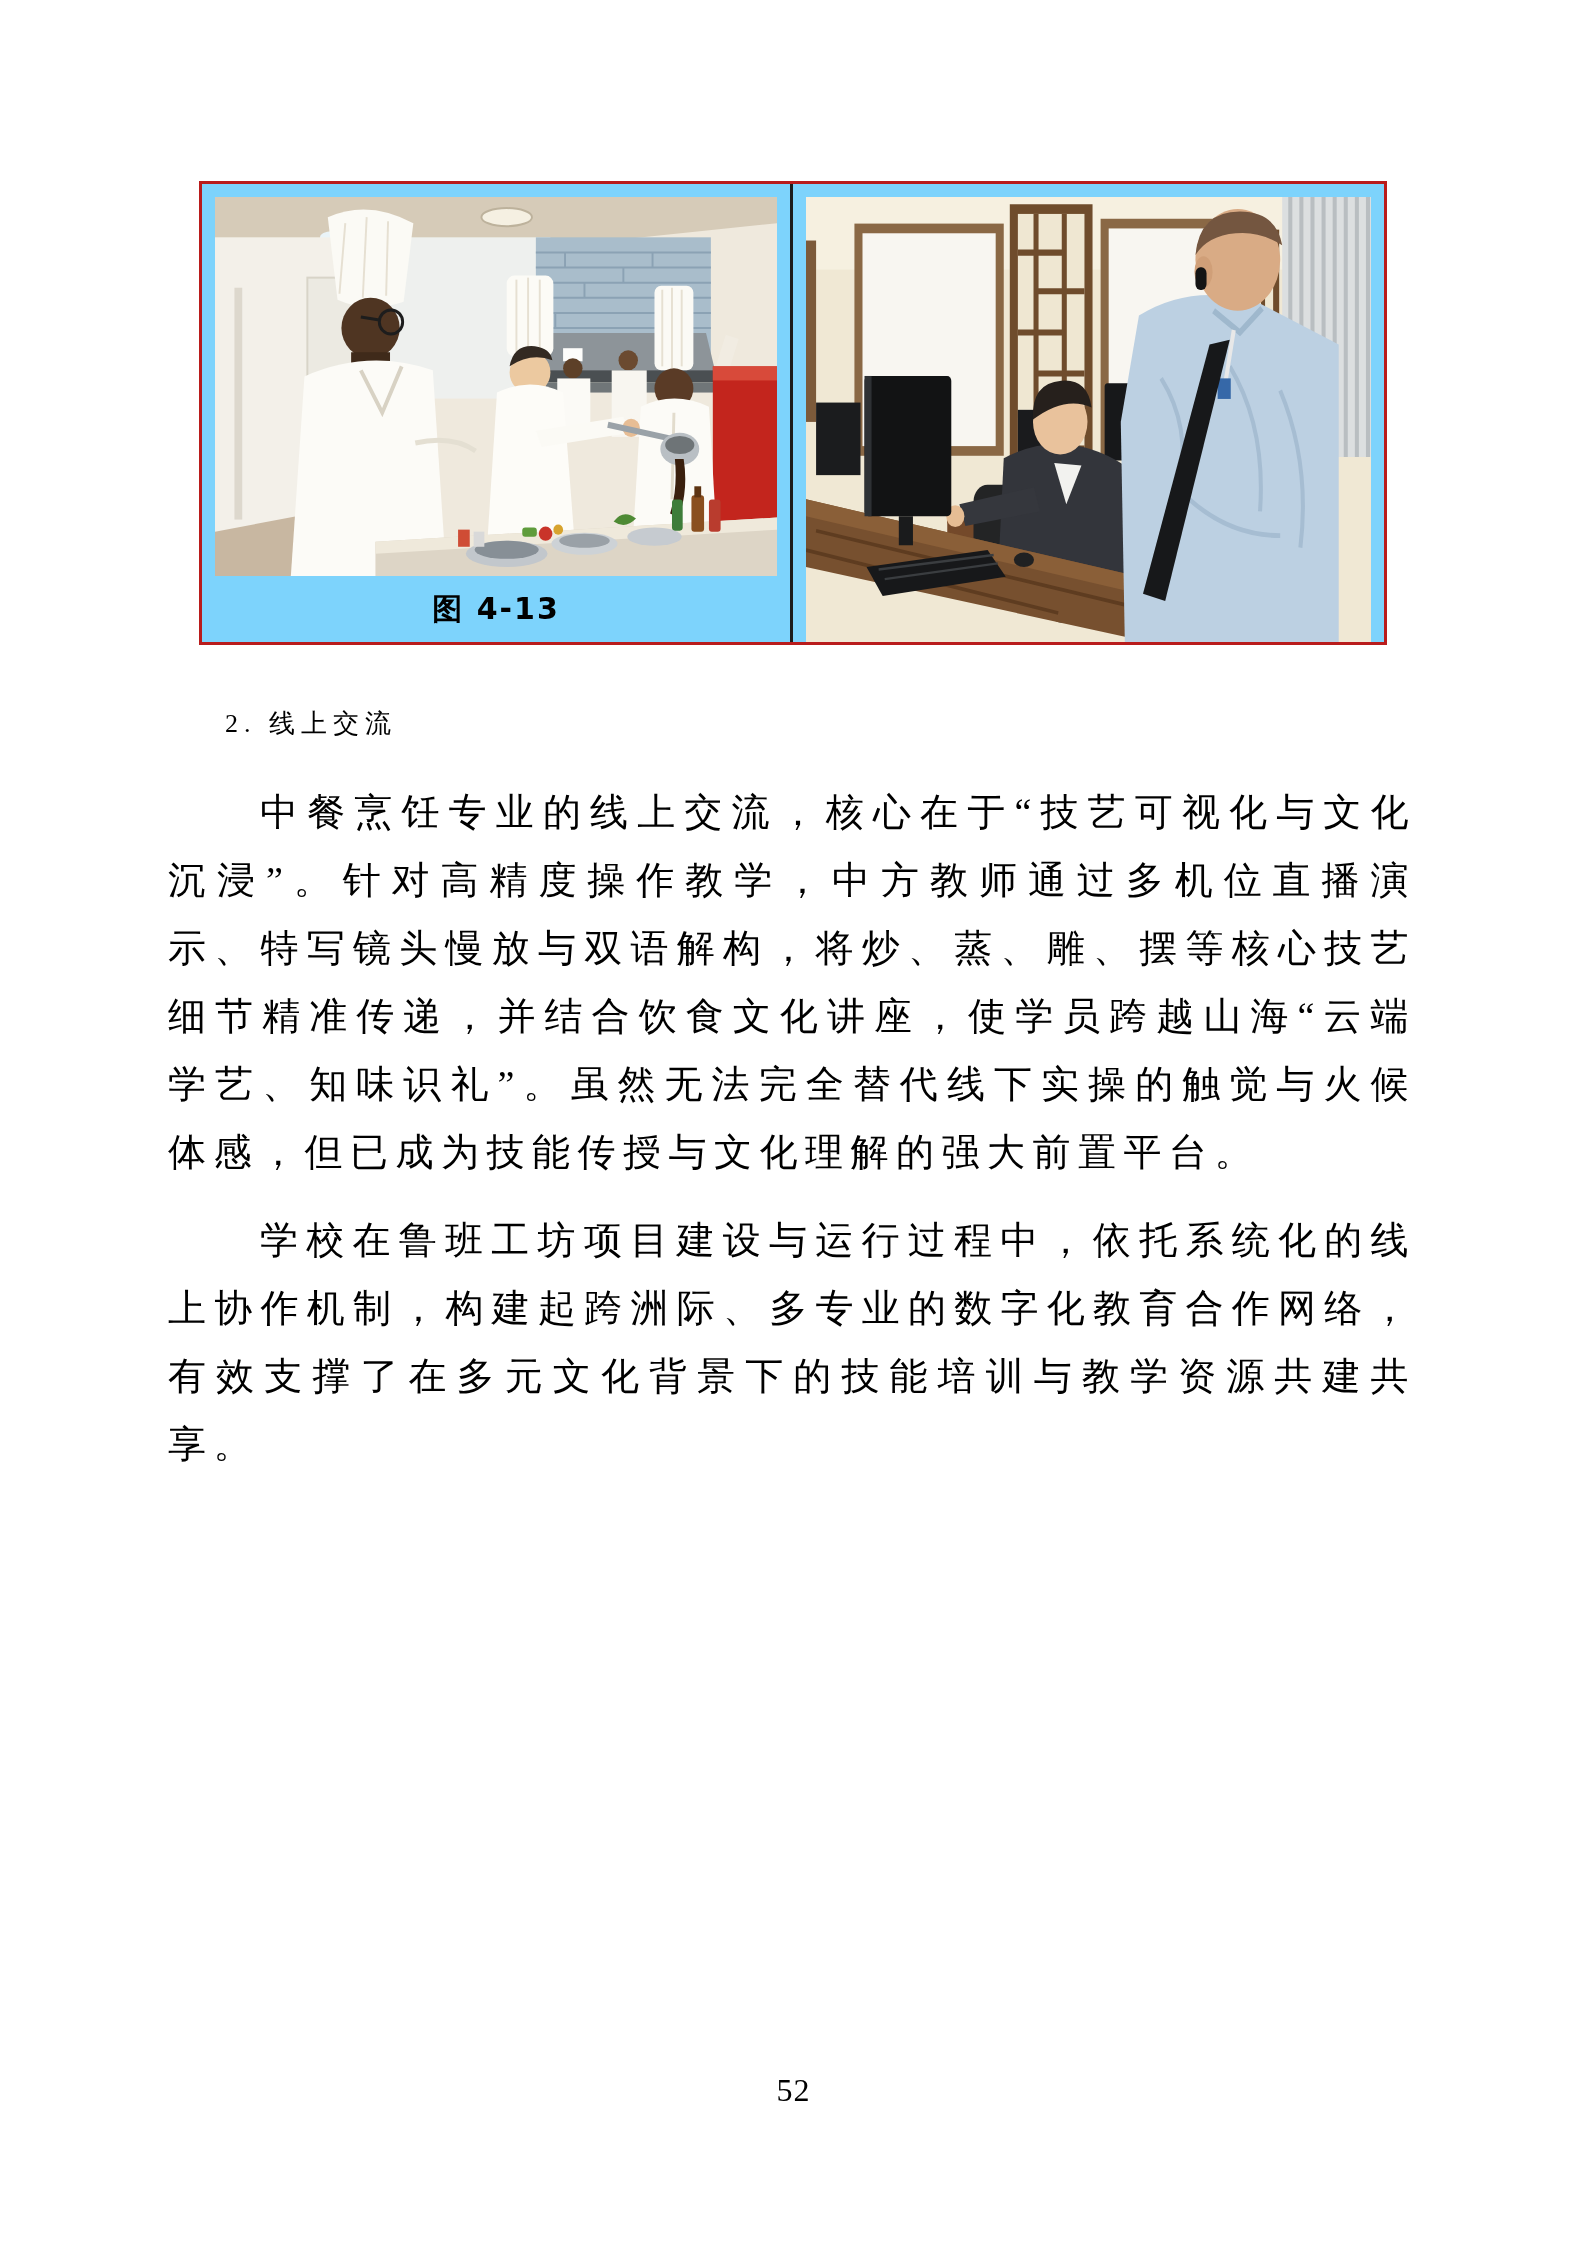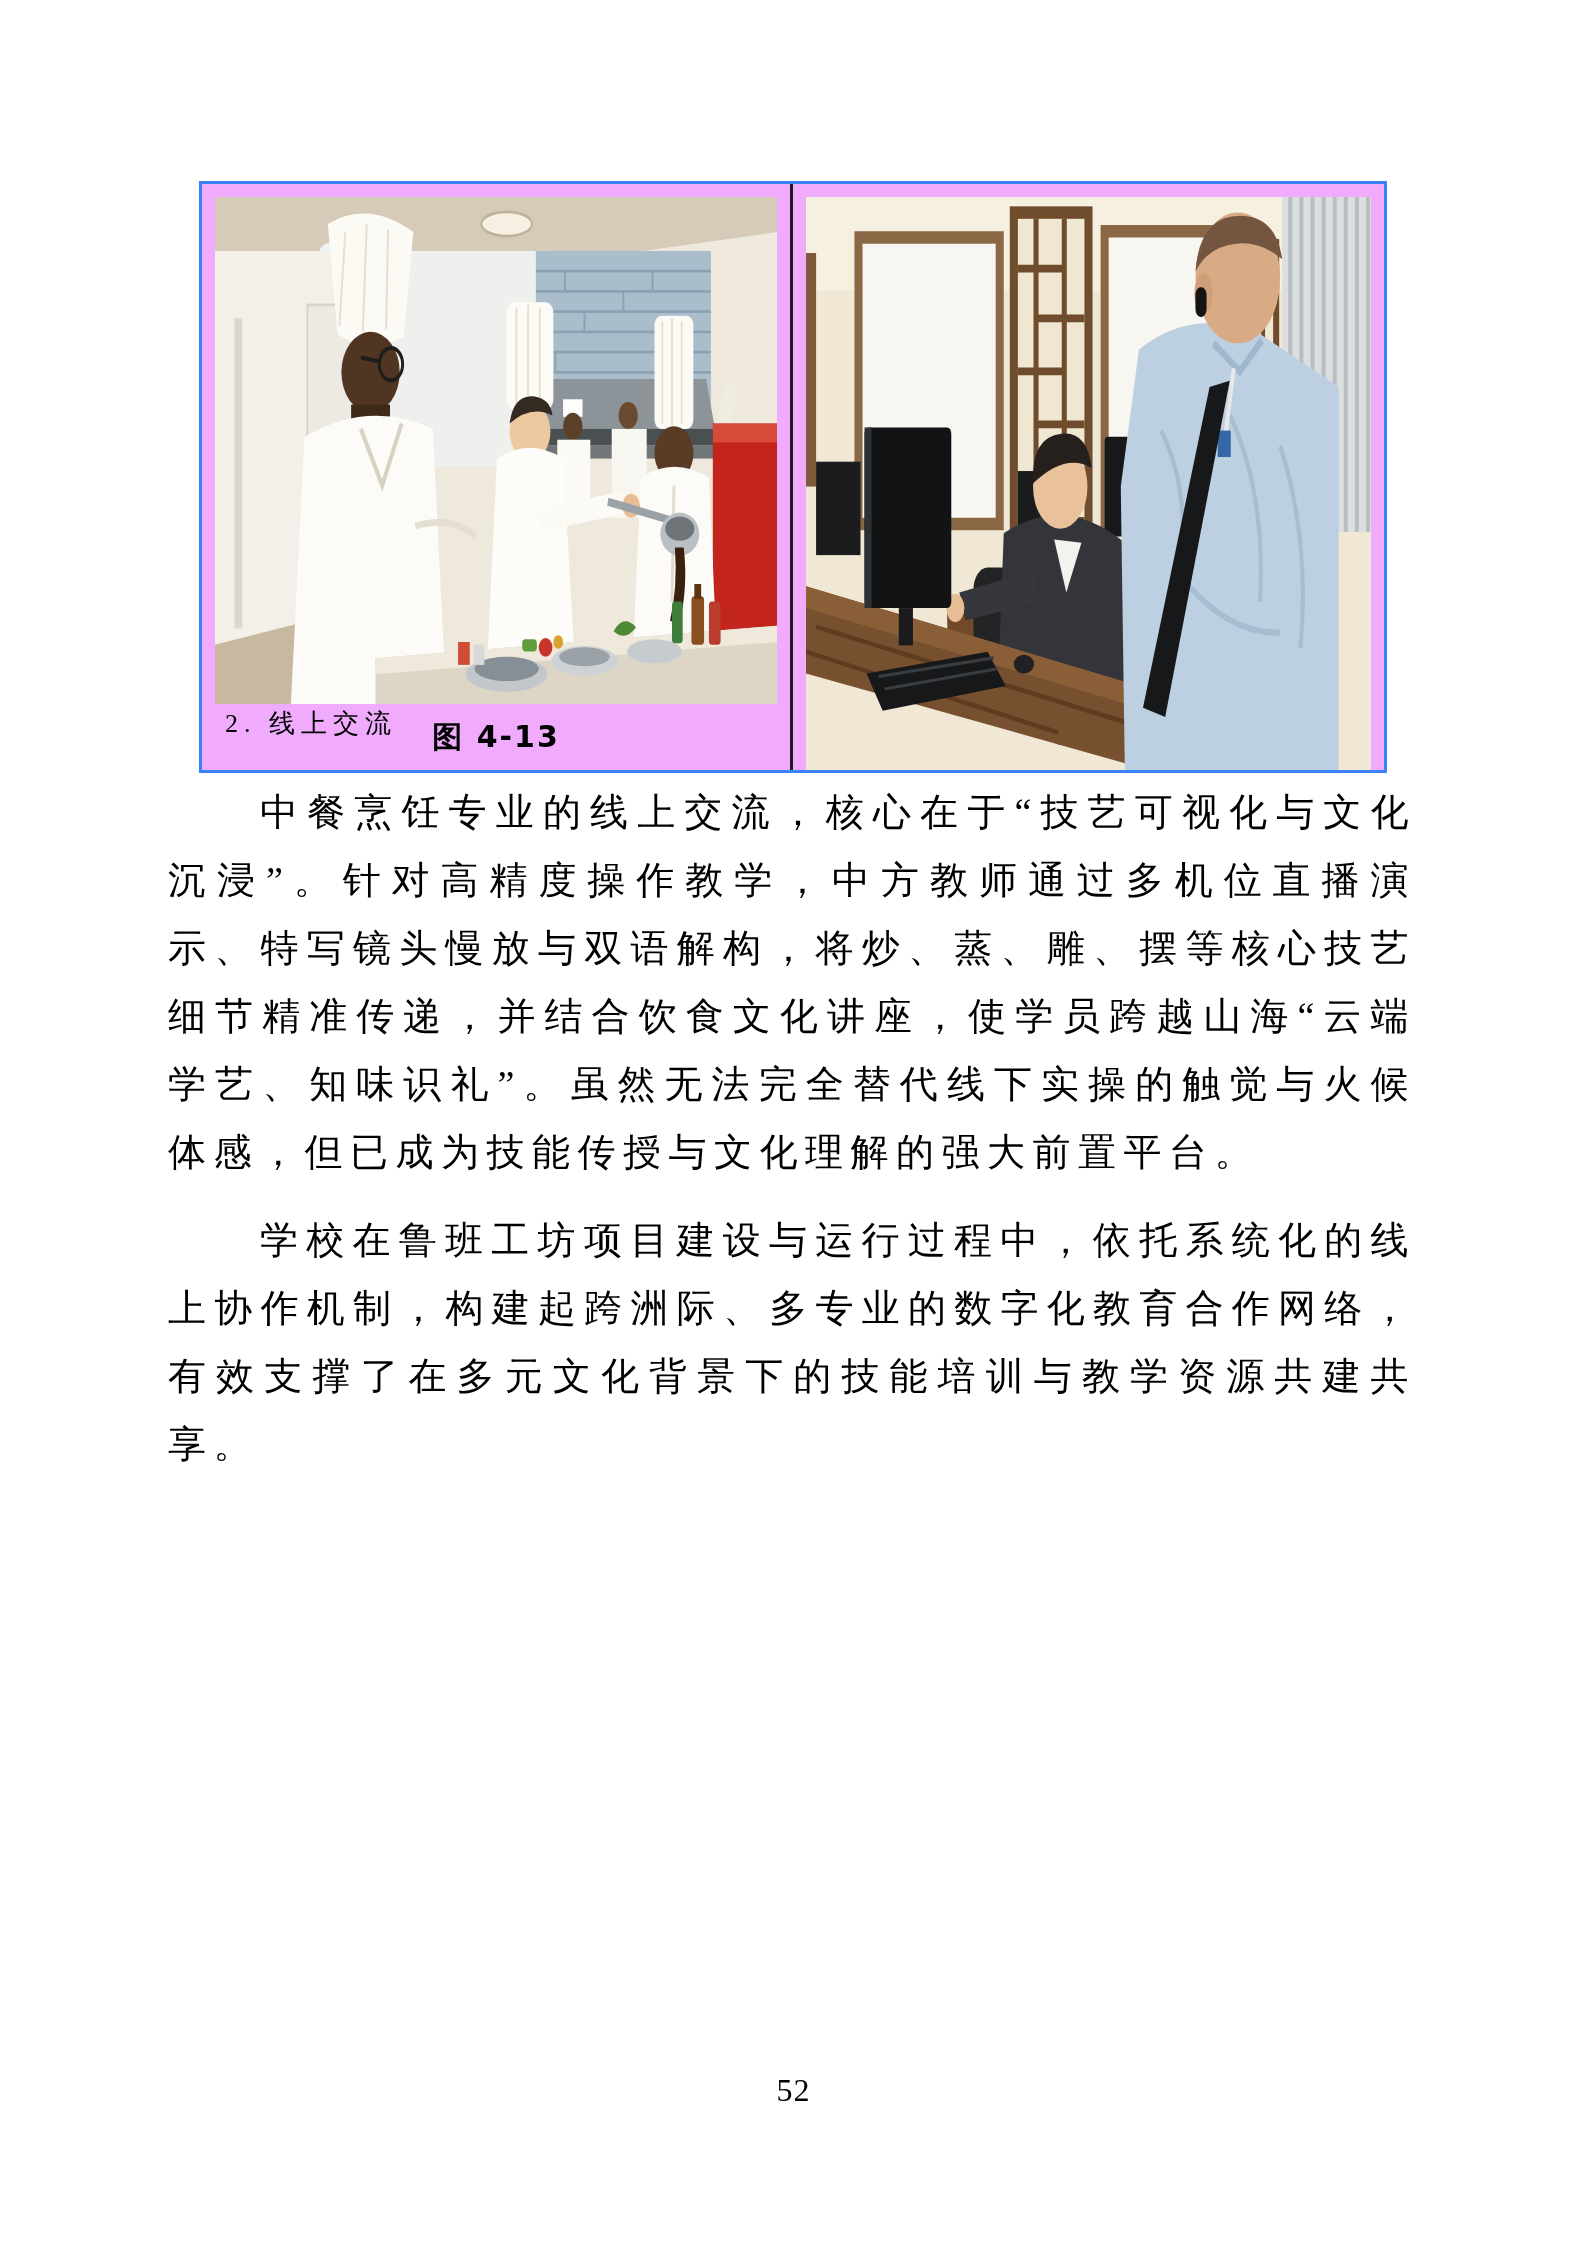--- a/index.html
+++ b/index.html
@@ -3,22 +3,22 @@
 <meta charset="utf-8">
 <style>
   html,body{margin:0;padding:0;}
   body{
     width:1587px;height:2245px;background:#ffffff;position:relative;
     font-family:"Liberation Serif","DejaVu Serif",serif;color:#000;
     overflow:hidden;
   }
   
   .figure-box{
-    position:absolute;left:199px;top:181px;width:1188px;height:592px;
-    border:3px solid #3b82f6;box-sizing:border-box;display:flex;background:#f0abfc;
+    position:absolute;left:199px;top:181px;width:1188px;height:464px;
+    border:3px solid #b91c1c;box-sizing:border-box;display:flex;background:#7dd3fc;
   }
   .fig-cell{
     flex:1 1 50%;min-width:0;display:flex;flex-direction:column;
     padding:13px 13px 0 13px;box-sizing:border-box;
   }
   .fig-cell.first{border-right:3px solid #1c1c1c;}
   .fig-photo{flex:1;overflow:hidden;background:#e8e2d4;}
   .fig-photo svg{display:block;width:100%;height:100%;}
   .fig-caption{
     height:66px;display:flex;align-items:center;justify-content:center;gap:22px;

